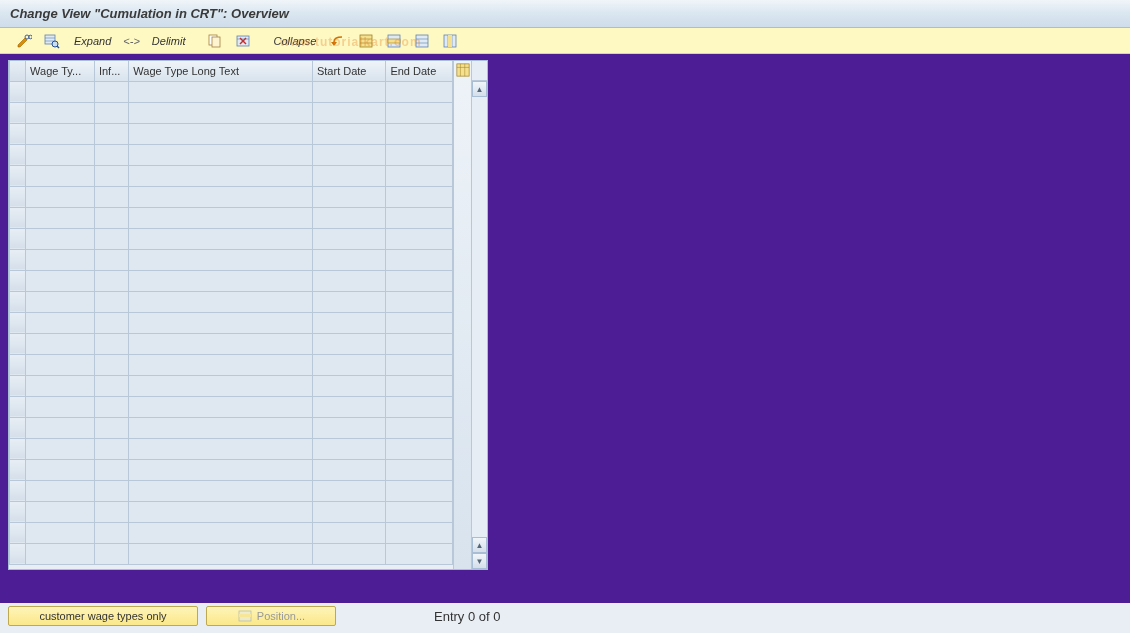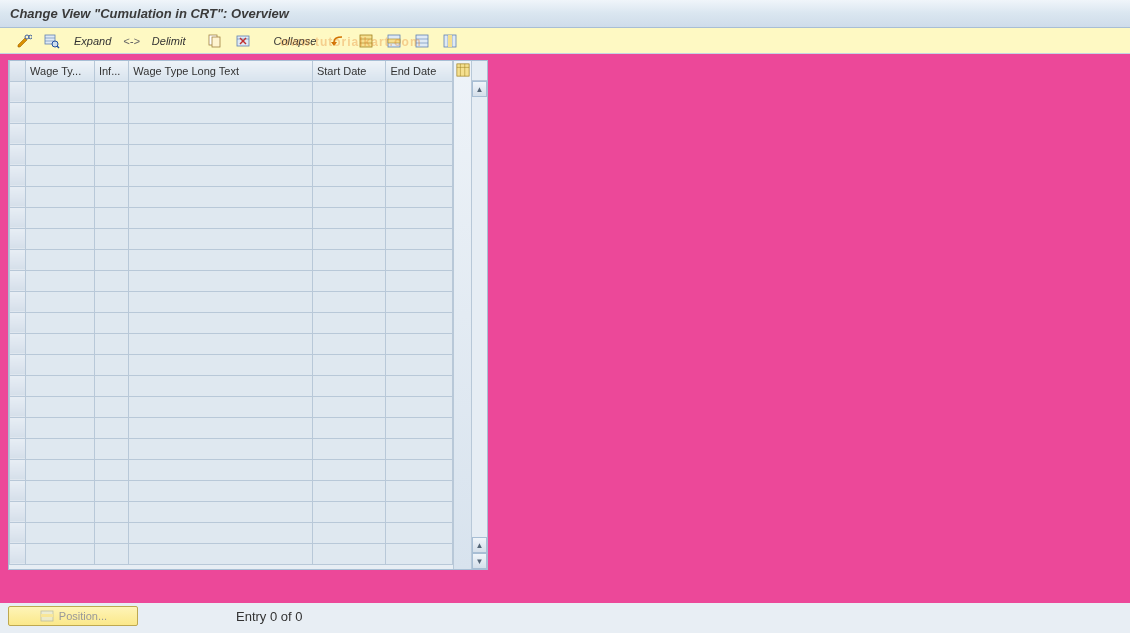--- a/index.html
+++ b/index.html
@@ -64,21 +64,21 @@
     }
     .tb-sep {
       color: #666;
       font-size: 11px;
       padding: 0 2px;
     }
     
     
     .content {
       padding: 6px 8px;
-      background: #ec4899;
+      background: #4c1d95;
       height: calc(633px - 28px - 26px - 30px);
     }
     
     
     .table-wrap {
       display: flex;
       border: 1px solid #a8bed4;
       background: #e8eef4;
       width: 480px;
       height: 510px;
@@ -542,20 +542,23 @@
         <span>▲</span>
       </div>
       <div class="scroll-btn">
         <span>▼</span>
       </div>
     </div>
   </div>
 </div>
 
 <div class="footer">
+  <div class="footer-btn">
+    <span>customer wage types only</span>
+  </div>
   <div class="footer-btn disabled">
     <span class="footer-icon-box">
       <svg class="icon-svg" viewBox="0 0 16 16">
         <rect x="2" y="3" width="12" height="10" fill="#dfeaf5" stroke="#8090a0" stroke-width="0.8"></rect>
         <rect x="2" y="6" width="12" height="3" fill="#f5e090"></rect>
       </svg>
     </span>
     <span>Position...</span>
   </div>
   <div class="footer-status">Entry 0 of 0</div>

